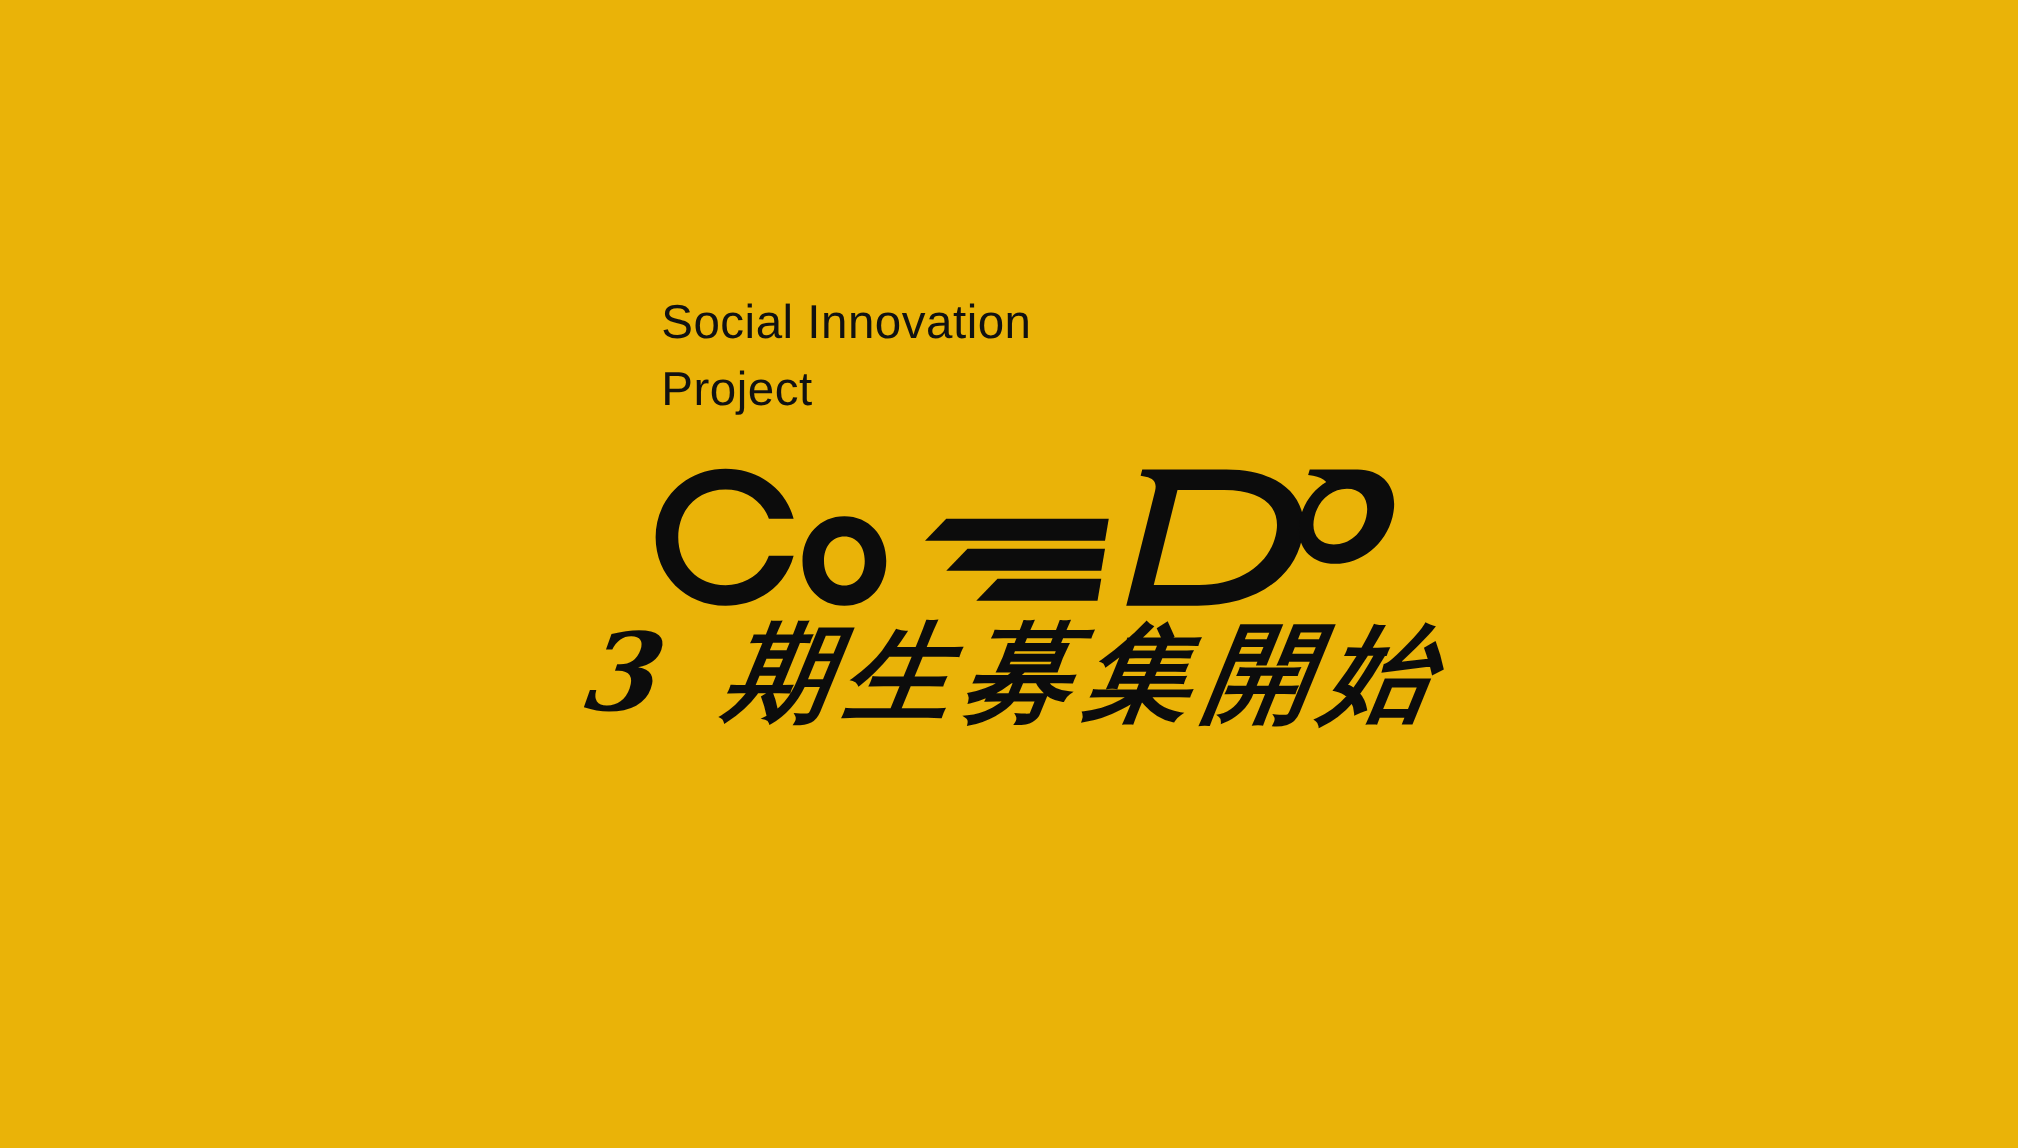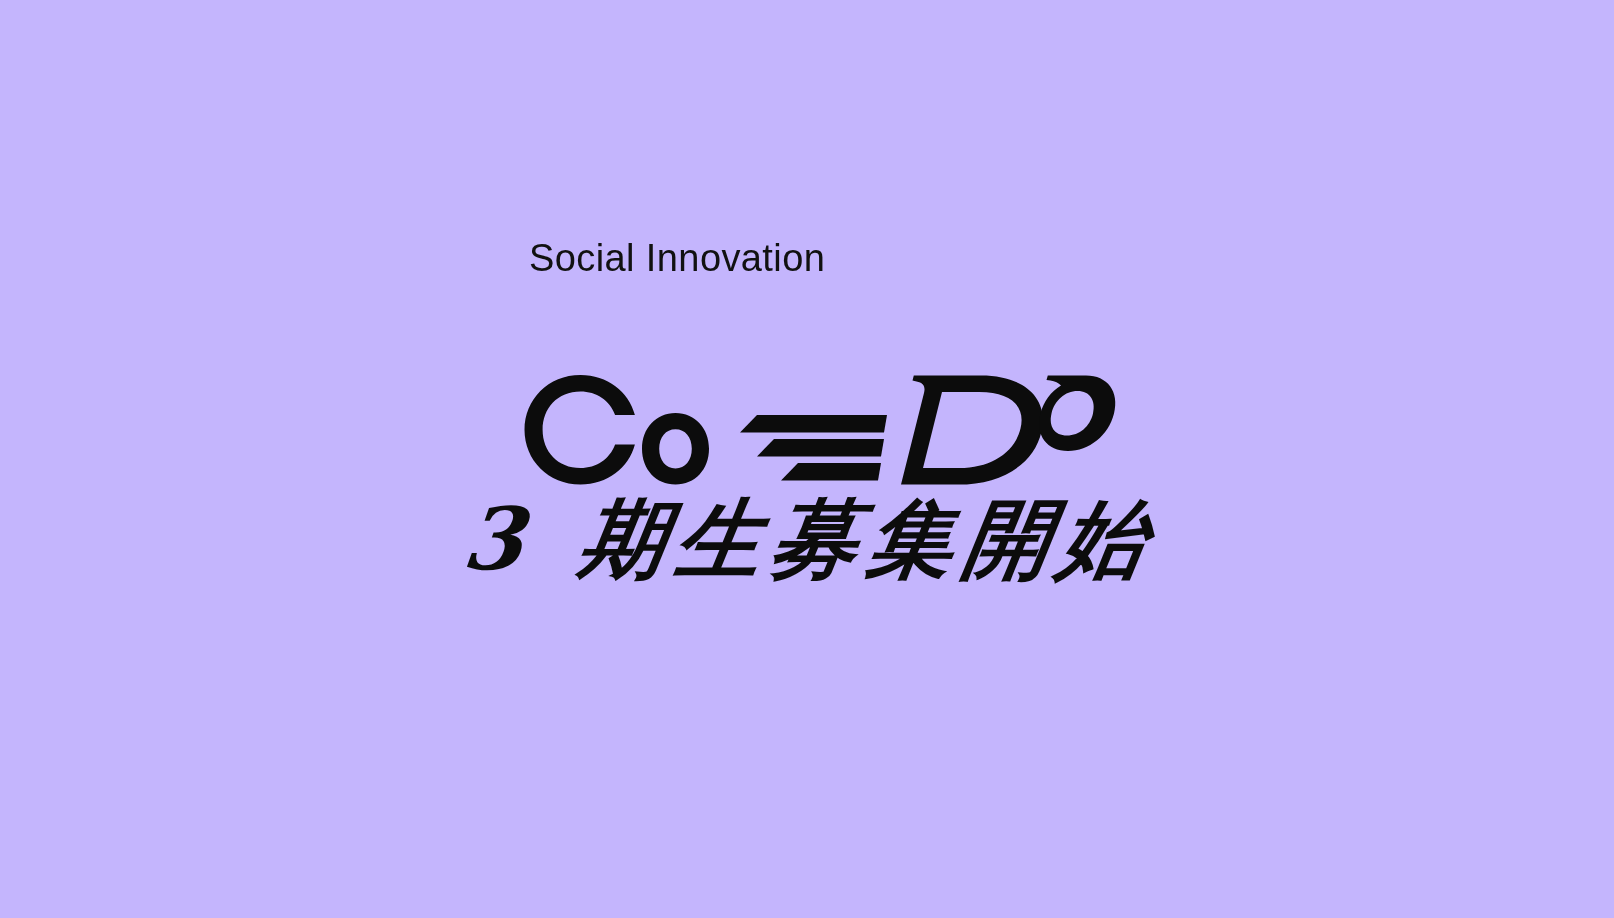--- a/index.html
+++ b/index.html
@@ -10,21 +10,21 @@
     width: 1614px;
     height: 918px;
     overflow: hidden;
     font-family: "Liberation Sans", sans-serif;
   }
 
   #poster {
     position: relative;
     width: 1614px;
     height: 918px;
-    background: #c4b5fd;
+    background: #eab308;
     overflow: hidden;
   }
 
   
   #tagline {
     position: absolute;
     left: 529px;
     top: 231px;
     width: 640px;
   }
@@ -77,20 +77,21 @@
     padding-left: 14px;
   }
 </style>
 </head>
 <body>
 
 <div id="poster">
 
   <div id="tagline">
     <span class="tagline-line">Social Innovation</span>
+    <span class="tagline-line">Project</span>
   </div>
 
   <div id="wordmark">
     <svg viewBox="0 0 580 116" xmlns="http://www.w3.org/2000/svg">
       <g fill="#0c0c0c">
 
         <path d="M57.5 4
                  C25.2 4 1.5 28.5 1.5 58.8
                  C1.5 89.1 25.2 113.6 57.5 113.6
                  C84.3 113.6 105.6 97.2 111.9 73.6

